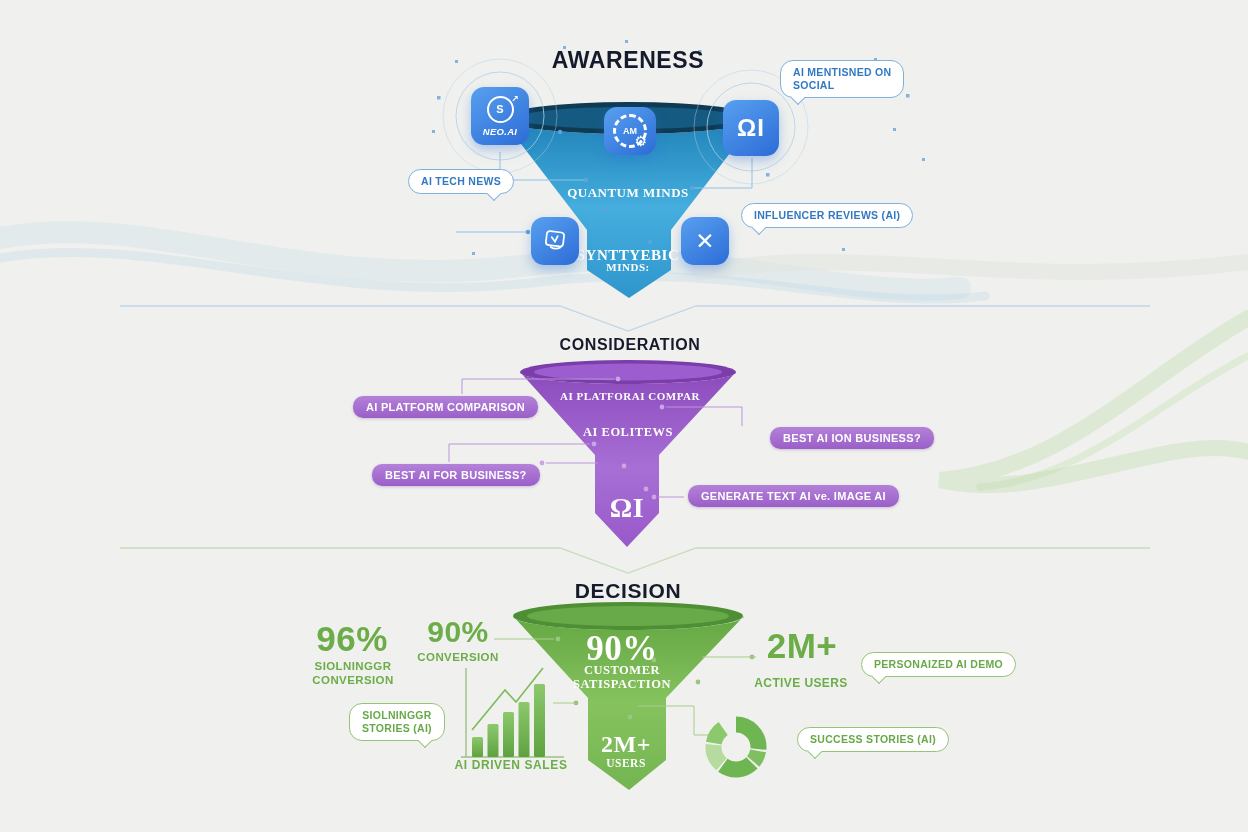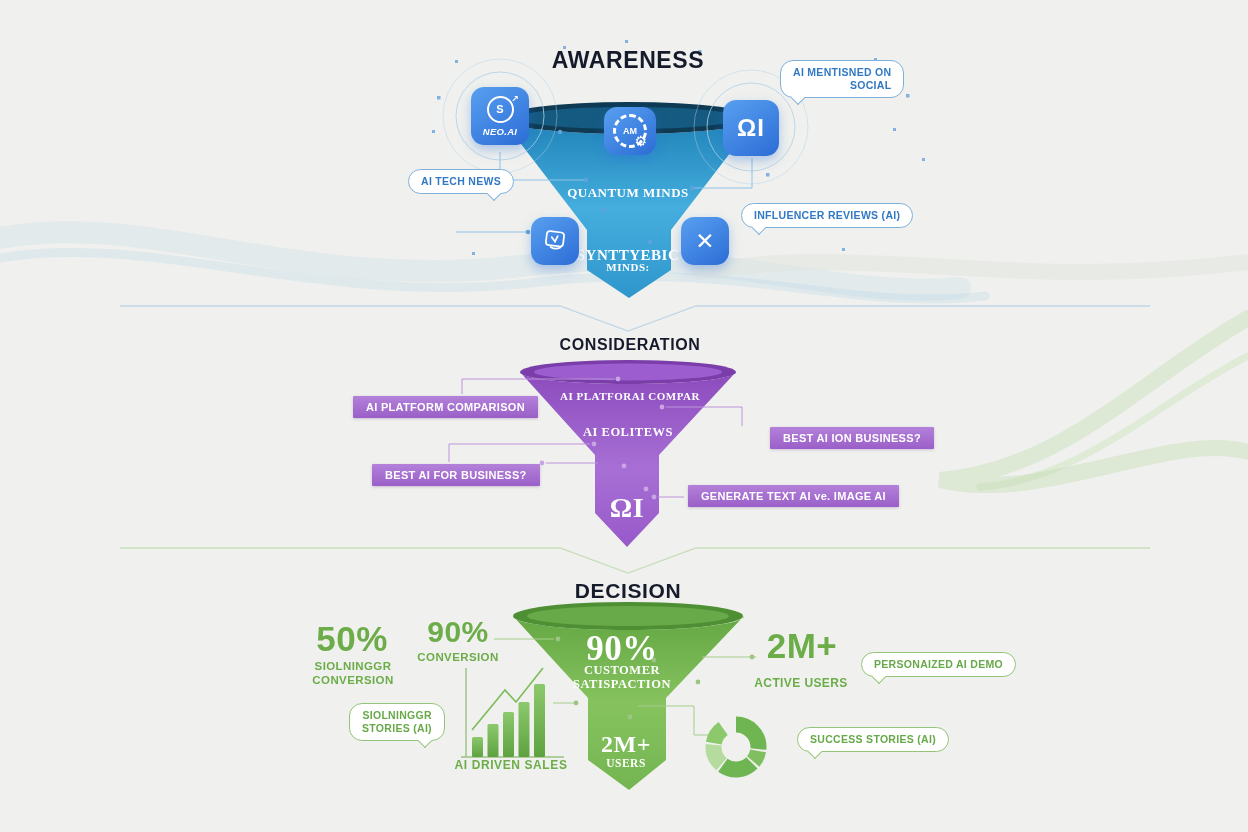--- a/index.html
+++ b/index.html
@@ -14,23 +14,23 @@
                letter-spacing:.5px;white-space:nowrap;z-index:4;text-align:center;font-family:Liberation Serif, serif;}
   .bubble{position:absolute;background:#fff;border:1.2px solid;border-radius:13px;
           padding:5px 12px;font-size:10.5px;font-weight:700;letter-spacing:.3px;
           white-space:nowrap;z-index:5;line-height:1.25;}
   .bubble.blue{border-color:#7fb0dc;color:#3279c4;}
   .bubble.green{border-color:#94c477;color:#67a948;}
   .bubble::after{content:"";position:absolute;bottom:-5.5px;width:9px;height:9px;background:#fff;
           transform:rotate(45deg);border-right:1.2px solid;border-bottom:1.2px solid;border-color:inherit;}
   .bubble.tail-left::after{left:12px;}
   .bubble.tail-right::after{right:14px;}
-  .bubble .line{display:block;text-align:right;}
+  .bubble .line{display:block;}
   .pill{position:absolute;background:linear-gradient(180deg,#b381d9,#9a5fc8);color:#fff;
-        border-radius:1px;padding:5px 13px;font-size:11px;font-weight:700;letter-spacing:.3px;
+        border-radius:10px;padding:5px 13px;font-size:11px;font-weight:700;letter-spacing:.3px;
         white-space:nowrap;z-index:5;box-shadow:0 1px 3px rgba(90,40,130,.25);}
   .app-icon{position:absolute;border-radius:13px;background:linear-gradient(145deg,#58a0f0,#2c6cd6);
         box-shadow:0 5px 12px rgba(45,111,216,.35);display:flex;flex-direction:column;
         align-items:center;justify-content:center;color:#fff;z-index:5;}
   .neo-circle{width:23px;height:23px;border:2.5px solid #fff;border-radius:50%;display:flex;
         align-items:center;justify-content:center;font-size:11px;font-weight:800;position:relative;}
   .neo-arrow{position:absolute;top:-4px;right:-7px;font-size:9px;font-weight:800;}
   .neo-label{font-size:9.5px;font-weight:800;letter-spacing:.3px;margin-top:3px;font-style:italic;}
   .gear-circle{width:28px;height:28px;border:3px dashed #fff;border-radius:50%;display:flex;
         align-items:center;justify-content:center;font-size:9px;font-weight:800;}
@@ -224,21 +224,21 @@
   <div class="pill" style="left:688px;top:485px">GENERATE TEXT AI ve. IMAGE AI</div>
 
   <div class="stage-title" style="left:628px;top:579px;font-size:21px">DECISION</div>
 
   <div class="funnel-text" style="left:622px;top:629px;font-size:35px;font-weight:800">90%</div>
   <div class="funnel-text" style="left:622px;top:663px;font-size:12.5px">CUSTOMER</div>
   <div class="funnel-text" style="left:622px;top:677px;font-size:12.5px">SATISPACTION</div>
   <div class="funnel-text" style="left:626px;top:731px;font-size:24px;font-weight:800">2M+</div>
   <div class="funnel-text" style="left:626px;top:757px;font-size:11.5px">USERS</div>
 
-  <div class="stat-value" style="left:352px;top:619px;font-size:35px">50%</div>
+  <div class="stat-value" style="left:352px;top:619px;font-size:35px">96%</div>
   <div class="stat-label" style="left:353px;top:659px">SIOLNINGGR</div>
   <div class="stat-label" style="left:353px;top:673px">CONVERSION</div>
 
   <div class="stat-value" style="left:458px;top:615px;font-size:30px">90%</div>
   <div class="stat-label" style="left:458px;top:650px">CONVERSION</div>
 
   <div class="stat-value" style="left:802px;top:626px;font-size:35px">2M+</div>
   <div class="stat-label" style="left:801px;top:676px;font-size:12px">ACTIVE USERS</div>
 
   <div class="bubble green tail-right" style="left:349px;top:703px;text-align:center">

